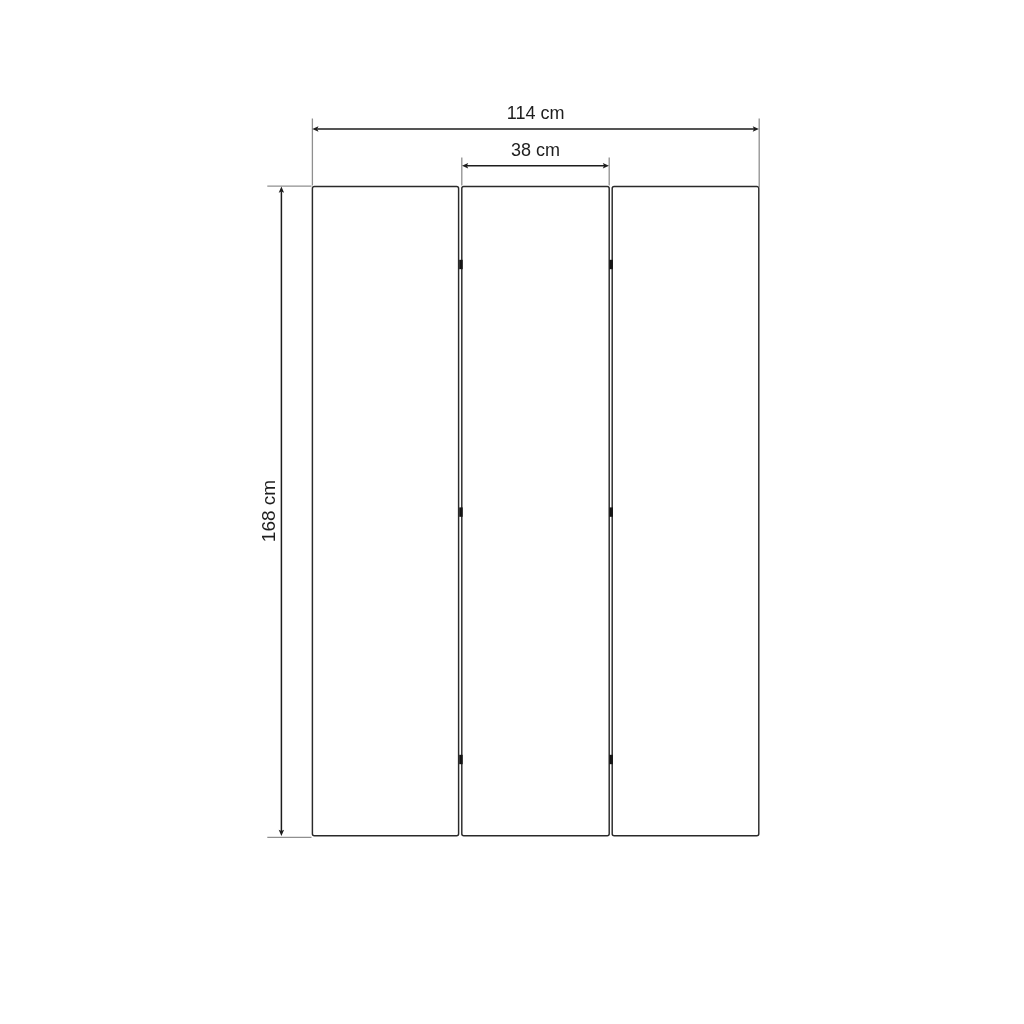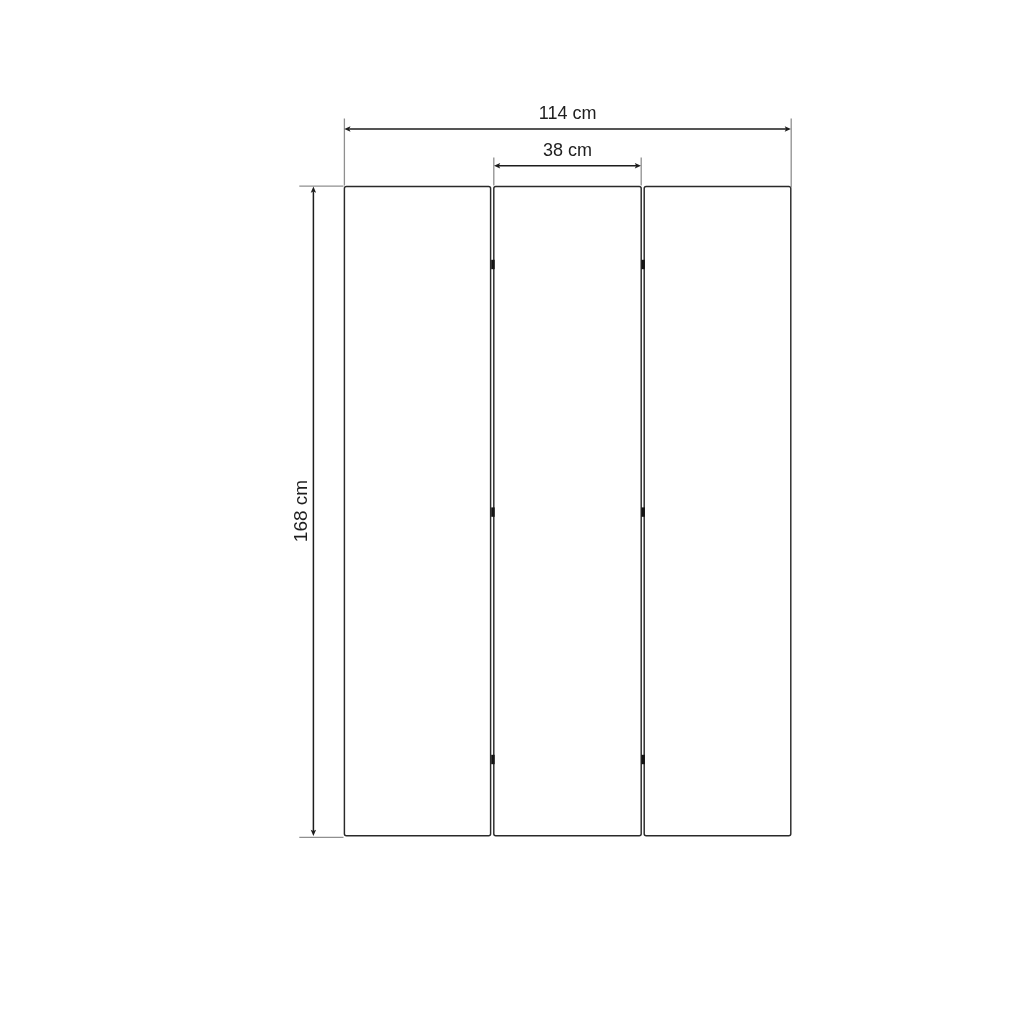--- a/index.html
+++ b/index.html
@@ -1,16 +1,16 @@
 <!DOCTYPE html>
 <html><head>
 <meta charset="utf-8">
 <style>
   html,body{margin:0;padding:0;background:#ffffff;}
-  .wrap{width:892px;height:1024px;position:relative;margin-left:32px;}
+  .wrap{width:892px;height:1024px;position:relative;}
   svg{display:block;}
   text{font-family:"Liberation Sans",sans-serif;fill:#1e1e1e;}
 </style>
 </head>
 <body>
 <div class="wrap">
 <svg width="1024" height="1024" viewBox="0 0 1024 1024">
 
   <g fill="#ffffff" stroke="#2a2a2a" stroke-width="1.45">
     <rect x="312.4" y="186.4" width="146.2" height="649.4" rx="2"></rect>

